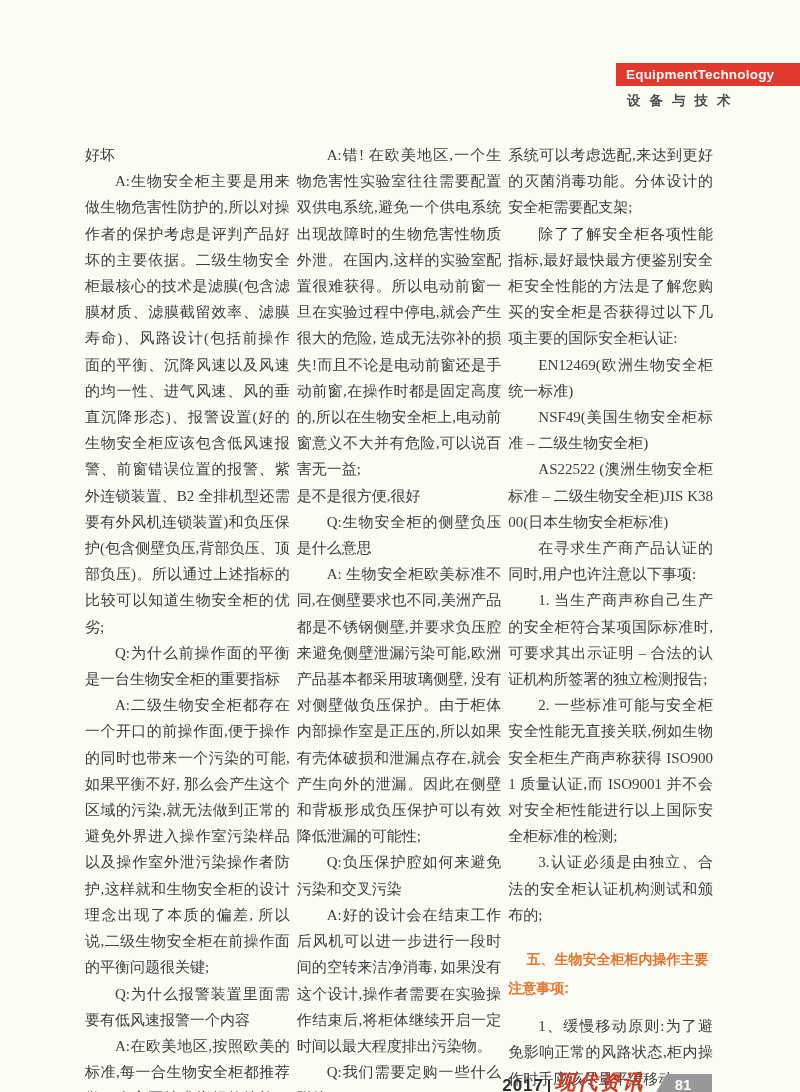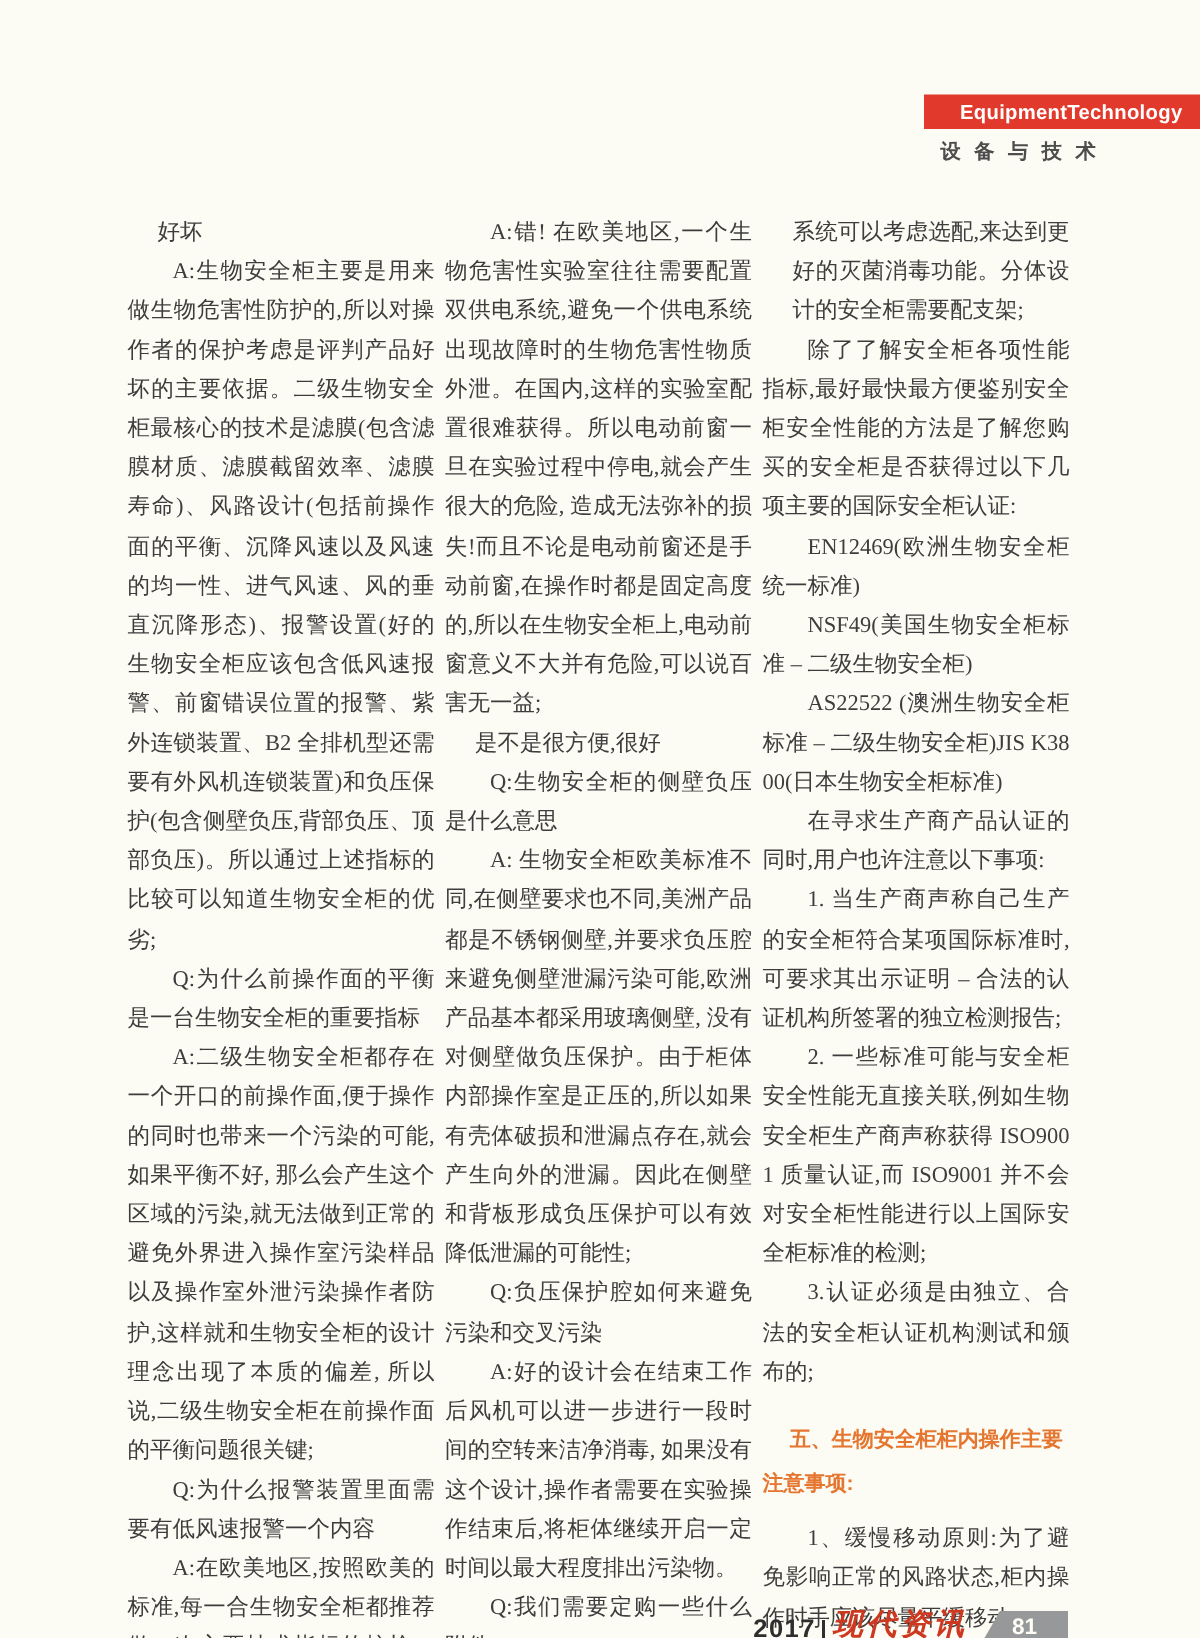--- a/index.html
+++ b/index.html
@@ -12,21 +12,21 @@
     font-family: "Liberation Serif", "DejaVu Serif", serif;
   }
   
   .banner {
     position: absolute; top: 63px; left: 616px; right: 0; height: 23px;
     background: #e13a2c;
     color: #ffffff;
     font-family: "Liberation Sans", "DejaVu Sans", sans-serif;
     font-size: 13.5px; font-weight: 600;
     line-height: 23px;
-    padding-left: 24px;
+    padding-left: 10px;
     box-sizing: border-box;
     letter-spacing: 0.2px;
   }
   .section-cn {
     position: absolute; top: 92px; left: 627px;
     font-size: 13.5px; font-weight: 700;
     color: #4d4d4d;
     letter-spacing: 9px;
   }
   
@@ -39,21 +39,21 @@
   .col { width: 205px; box-sizing: border-box; }
   .para {
     margin: 0;
     font-size: 15px;
     line-height: 26.2px;
     color: #3d3d3d;
     text-align: justify;
     text-indent: 2em;
     word-break: break-all;
   }
-  .para.noindent { text-indent: 0; margin-left: 20px; }
+  .para.noindent { text-indent: 0; }
   .para.heading {
     color: #e5762f;
     font-size: 14px;
     font-weight: 700;
     line-height: 29px;
     text-indent: 1.3em;
     text-align: left;
     margin: 17px 0 10px 0;
     font-family: "Liberation Sans", "DejaVu Sans", sans-serif;
   }

